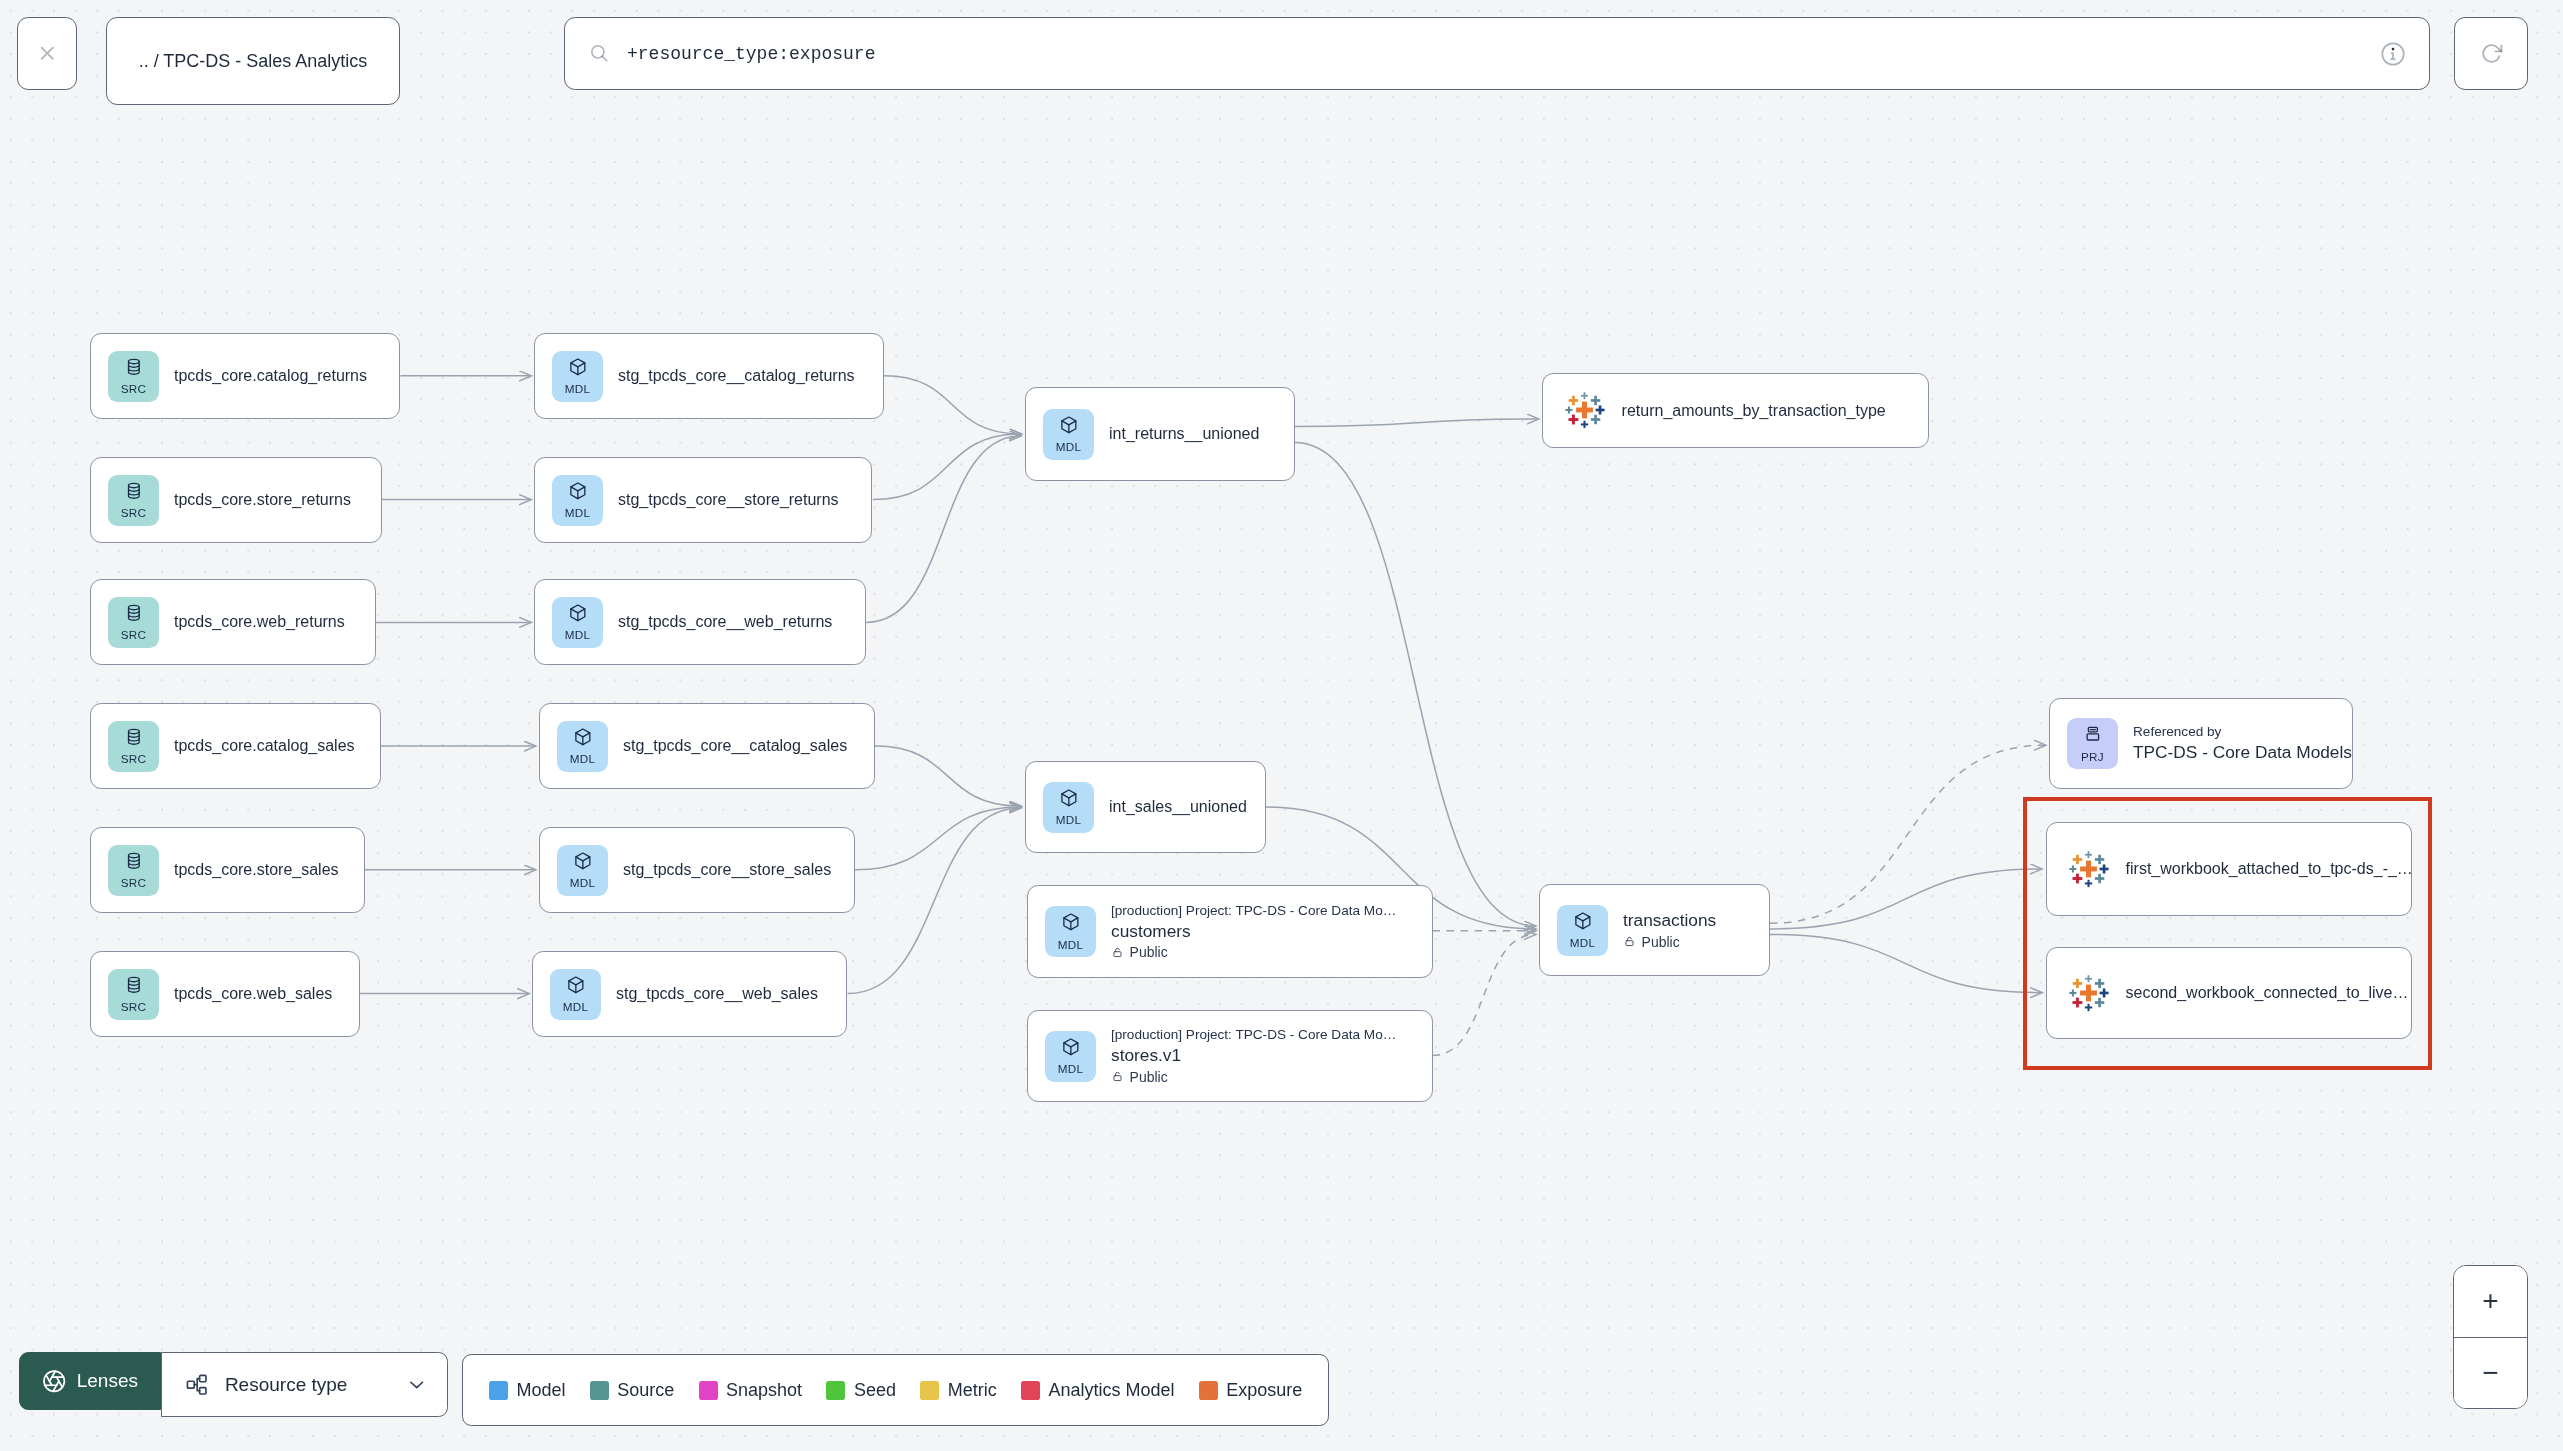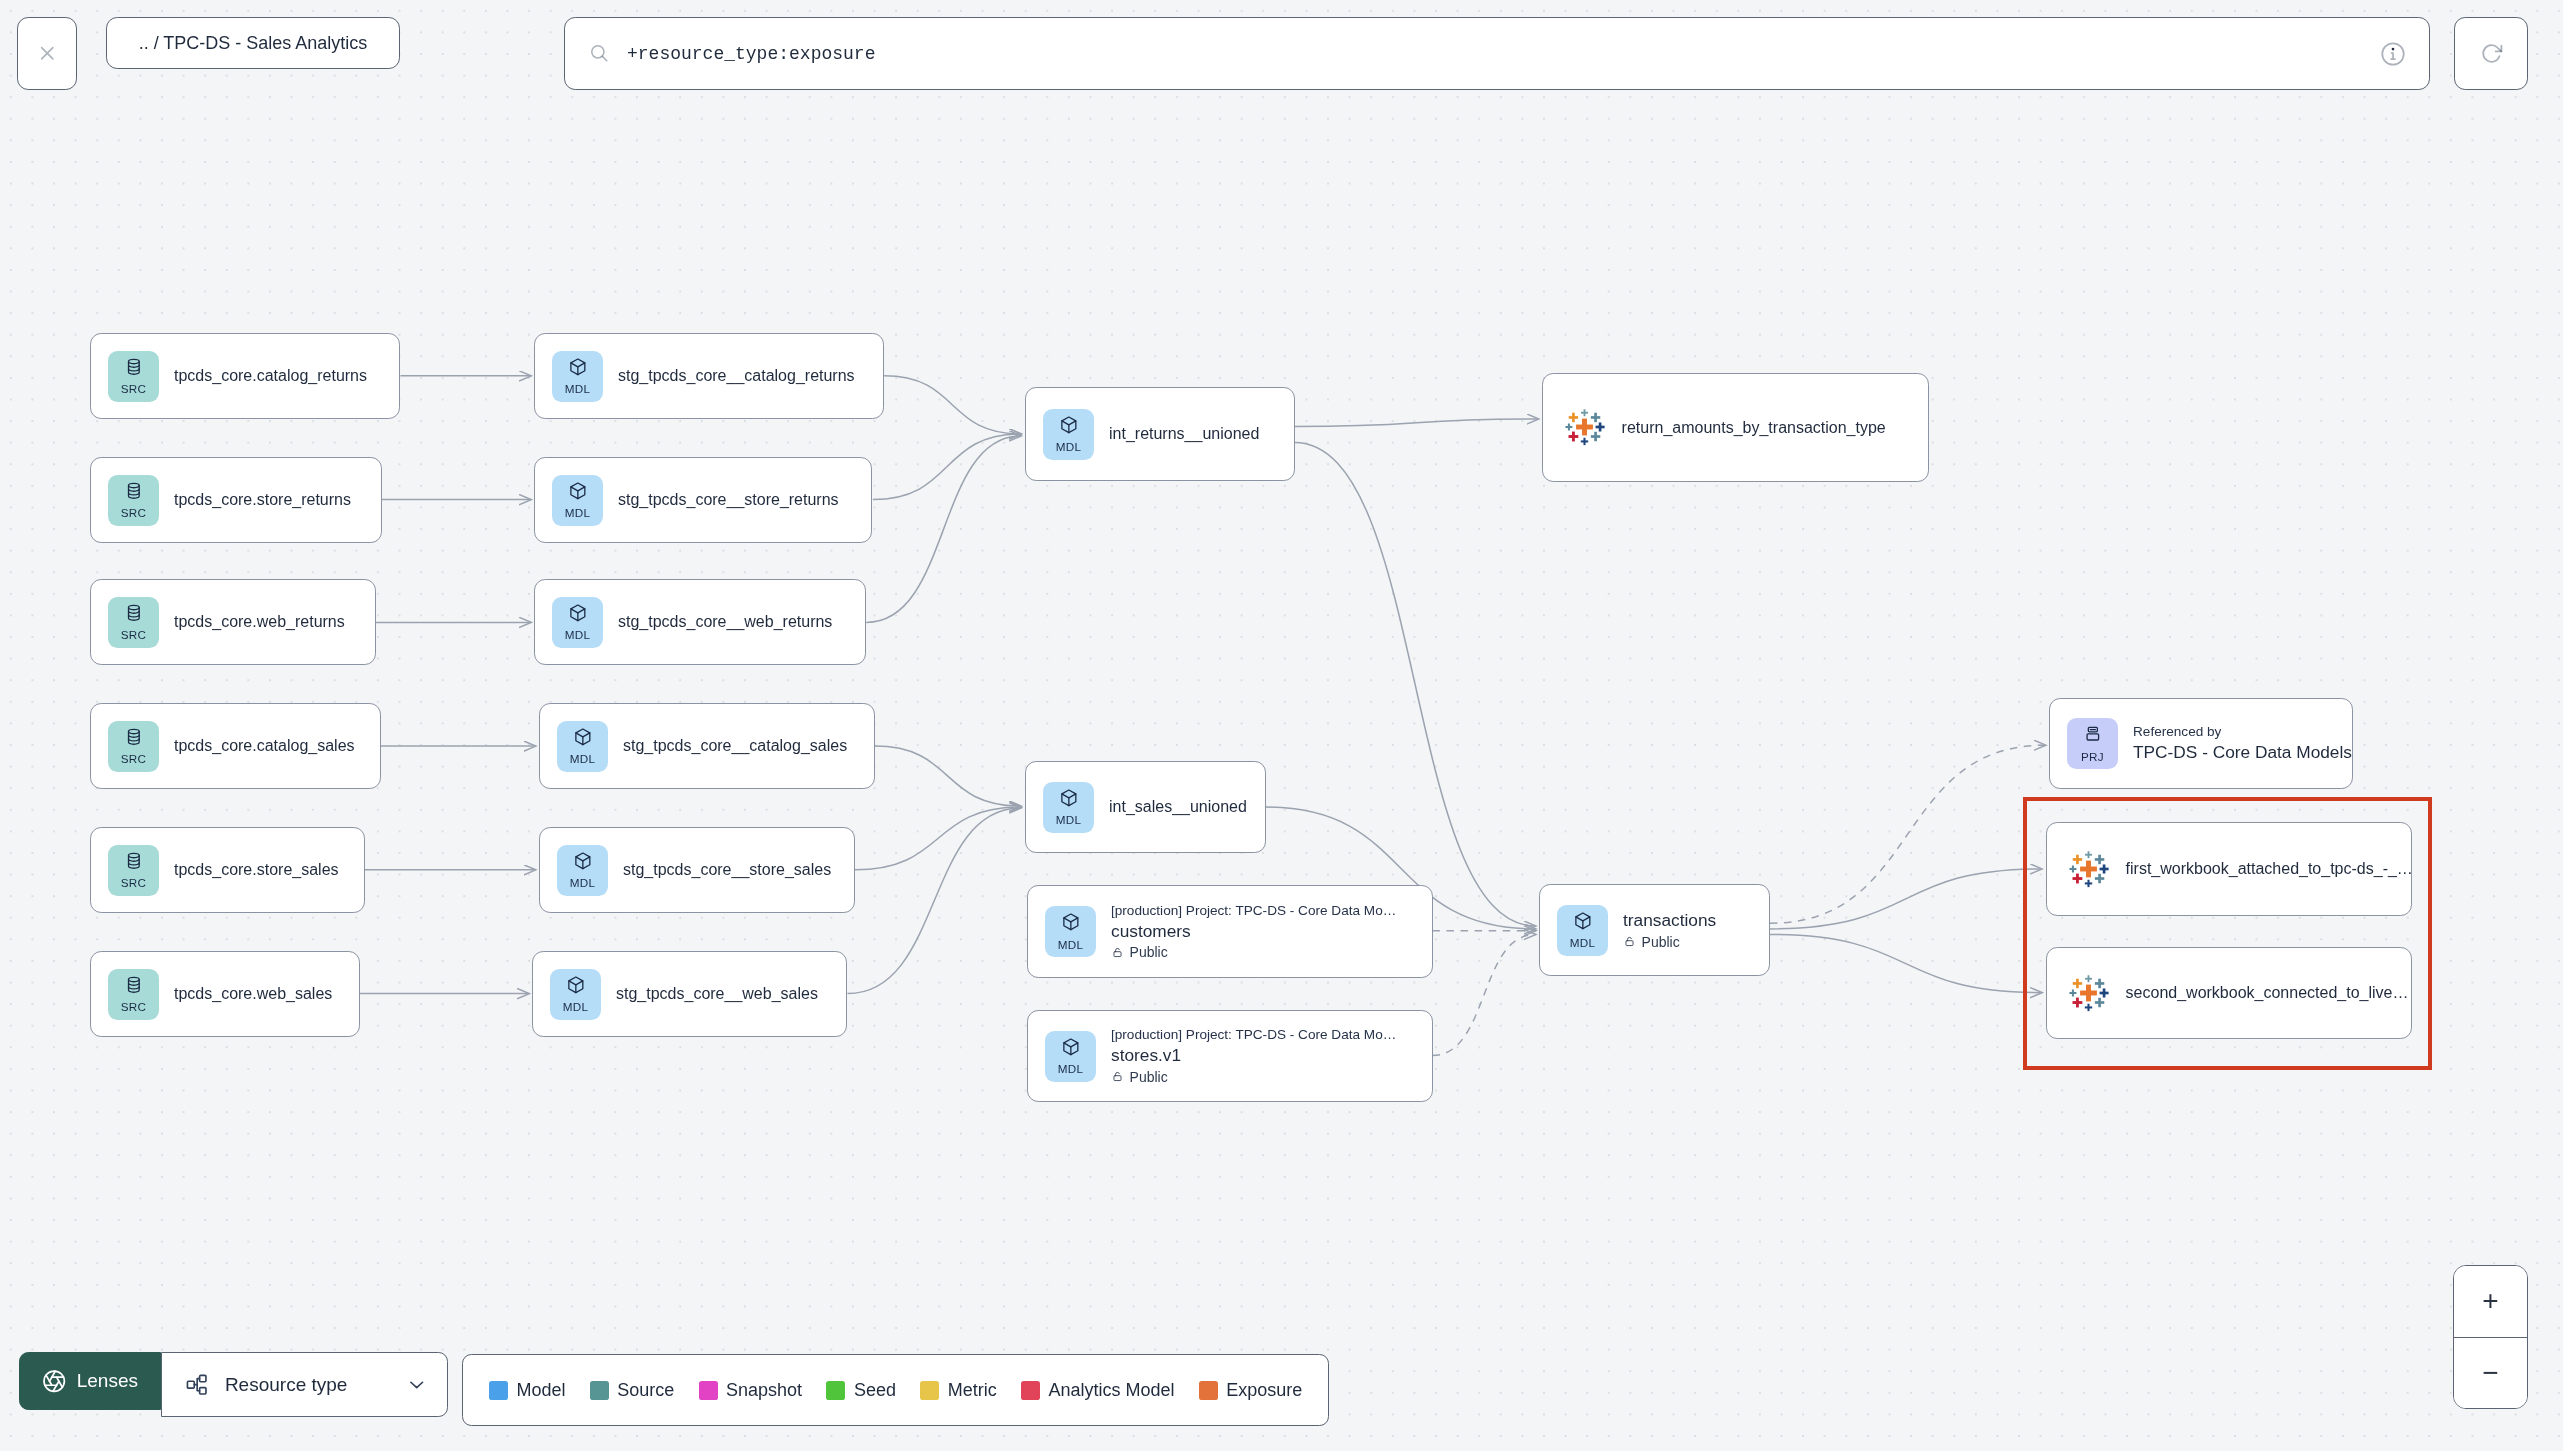--- a/index.html
+++ b/index.html
@@ -10,21 +10,21 @@
     background-size:21.6px 21.6px;
     font-family:"Liberation Sans",sans-serif;color:#1F2A3C;
   }
   .panel{position:absolute;background:#fff;border:1.4px solid #5A6472;border-radius:11.2px;
     box-sizing:border-box;display:flex;align-items:center;cursor:pointer}
   svg.ic{stroke:#32405466;fill:none}
   .ic{stroke:#32405A;fill:none;stroke-width:1.7px;stroke-linecap:round;stroke-linejoin:round}
 
   
   #close-btn{left:17px;top:17px;width:60px;height:73px;justify-content:center}
-  #crumb{left:106px;top:17px;width:294px;height:52px;justify-content:center;font-size:18px}
+  #crumb{left:106px;top:17px;width:294px;height:88px;justify-content:center;font-size:18px}
   #searchbox{left:564px;top:17px;width:1866px;height:73px;padding:0 22.5px;gap:15px;cursor:text}
   #searchbox input{flex:1;border:none;outline:none;background:transparent;
     font-family:Liberation Mono, monospace;font-size:18px;color:#1F2A3C}
   #info-btn{flex:none;display:flex;cursor:pointer}
   #refresh-btn{left:2454px;top:17px;width:74px;height:73px;justify-content:center}
 
   
   #edges{position:absolute;left:0;top:0;pointer-events:none}
   #edges path{stroke:#9AA3AF;stroke-width:1.6px;fill:none}
   #edges path.dashed{stroke-dasharray:8 7}
@@ -411,21 +411,21 @@
         <svg viewBox="0 0 21 21" width="19.7" height="19.7">
           <use href="#i-prj"></use>
         </svg>
         <span>PRJ</span>
       </div>
       <div class="nbody">
         <span class="nproj">Referenced by</span>
         <span class="ntitle">TPC-DS - Core Data Models</span>
       </div>
     </div>
-    <div class="node kind-exposure" style="left: 1542px; top: 373px; width: 387px; height: 109px;">
+    <div class="node kind-exposure" style="left: 1542px; top: 373px; width: 387px; height: 75px;">
       <svg class="tbl" viewBox="0 0 44 44" width="41" height="41">
         <use href="#i-tableau"></use>
       </svg>
       <div class="nbody">
         <span class="ntitle">return_amounts_by_transaction_type</span>
       </div>
     </div>
     <div class="node kind-exposure" style="left: 2046px; top: 822px; width: 366px; height: 94px;">
       <svg class="tbl" viewBox="0 0 44 44" width="41" height="41">
         <use href="#i-tableau"></use>

